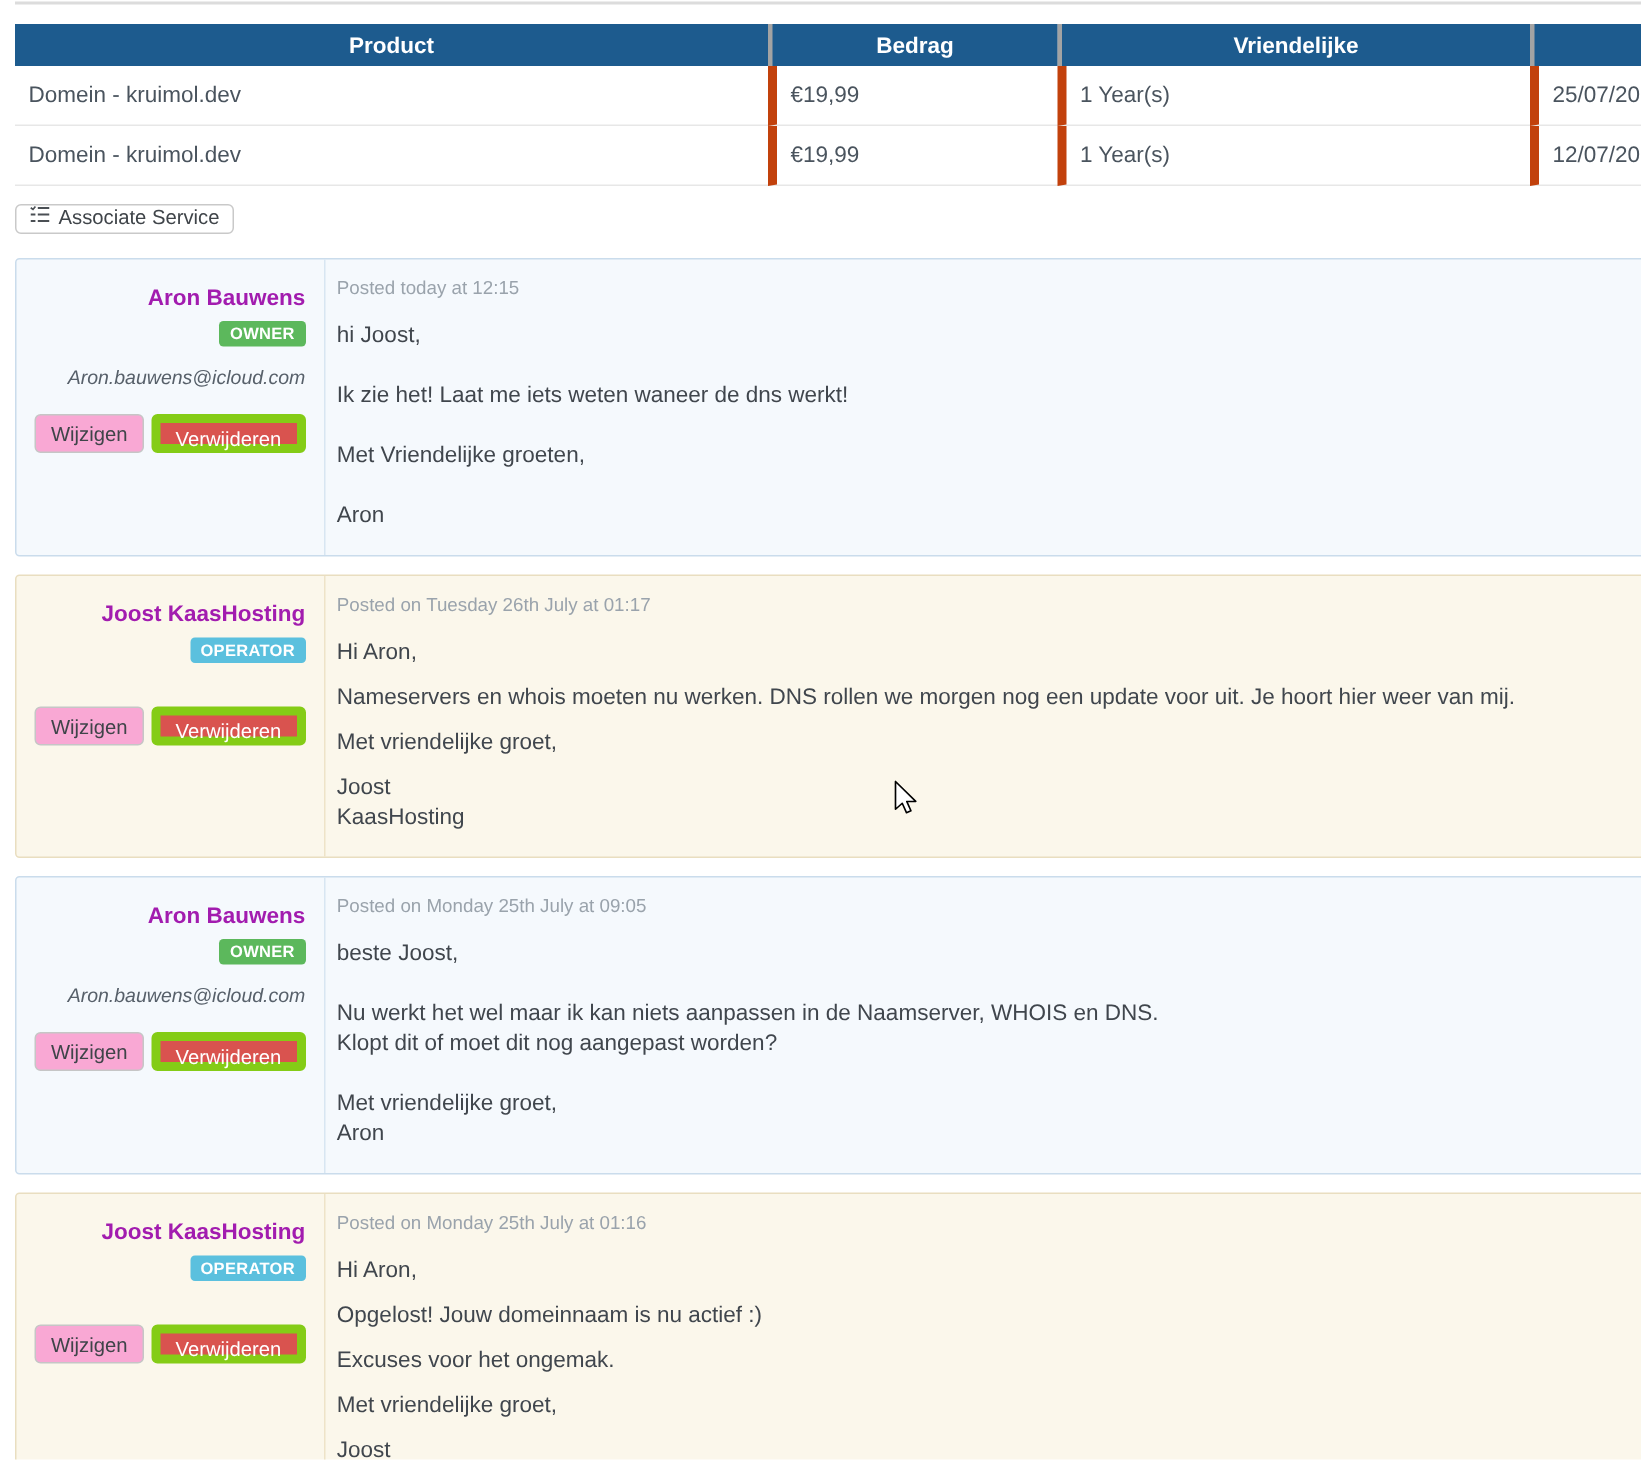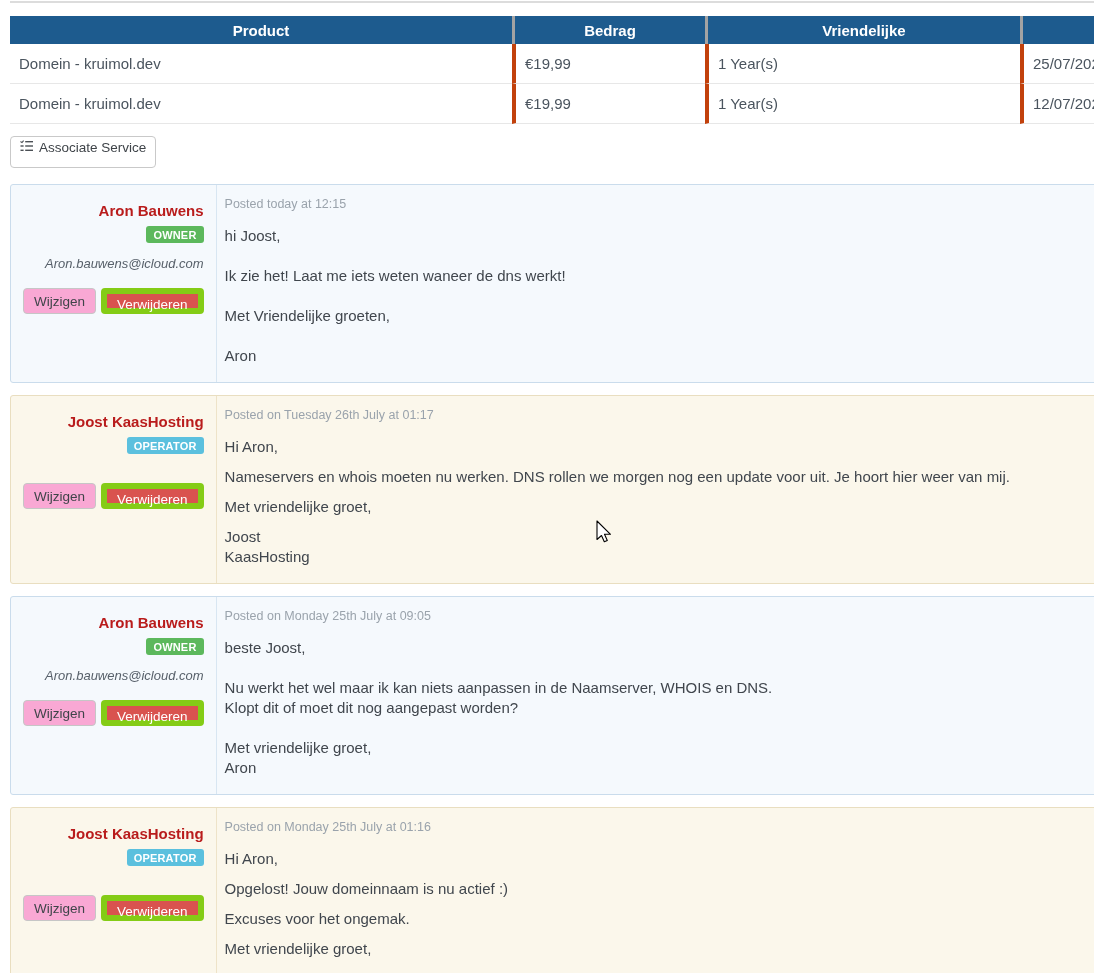--- a/index.html
+++ b/index.html
@@ -23,50 +23,50 @@
     height: 28px; padding: 2px 8px;
   }
   table.services th + th { border-left: 3px solid #a3a3a3; }
   table.services td {
     font-size: 15px; color: #4a545e;
     height: 40px; padding: 2px 8px 2px 9px;
     border-bottom: 1px solid #e7e7e7;
     background: #ffffff;
     white-space: nowrap; overflow: hidden;
   }
-  table.services td + td { border-left: 4px solid #c2410c; }
+  table.services td + td { border-left: 6px solid #c2410c; }
   .col-product { width: 502px; }
   .col-amount  { width: 193px; }
   .col-cycle   { width: 315px; }
   .col-date    { width: 140px; }
 
   
   .assoc-btn {
     margin-top: 12px;
-    display: inline-flex; align-items: flex-start; gap: 6px;
+    display: inline-flex; align-items: flex-end; gap: 6px;
     background: #ffffff; border: 1px solid #c9c9c9; border-radius: 4px;
-    padding: 3px 9px; height: 32px;
+    padding: 3px 9px; height: 20px;
     font-size: 13.5px; color: #3f4449; cursor: pointer;
   }
 
   
   .msg {
     width: 1150px; display: flex;
     border: 1px solid; border-radius: 3px;
     margin-top: 12px;
   }
   .msg.first { margin-top: 16px; }
   .msg.client   { background: #f5f9fd; border-color: #cadcec; }
   .msg.operator { background: #fbf7eb; border-color: #e9dec0; }
 
   .msg-author { flex: 0 0 204px; padding: 12px 12px 14px; text-align: right; }
   .msg.client   .msg-author { border-right: 1px solid #d8e6f2; }
   .msg.operator .msg-author { border-right: 1px solid #eee3c8; }
 
-  .author-name { font-size: 15px; font-weight: 700; color: #b91c1c; margin-top: 5px; }
+  .author-name { font-size: 15px; font-weight: 700; color: #a21caf; margin-top: 5px; }
   .role-badge {
     display: inline-block; margin-top: 7px;
     font-size: 11px; font-weight: 700; color: #ffffff;
     padding: 3px 7px 2px; border-radius: 3px; letter-spacing: .2px;
   }
   .role-badge.owner    { background: #5cb85c; }
   .role-badge.operator { background: #5bc0de; }
   .author-email { margin-top: 13px; font-style: italic; font-size: 13px; color: #57606a; }
 
   .msg-buttons { margin-top: 17px; display: flex; justify-content: flex-end; gap: 5px; }

